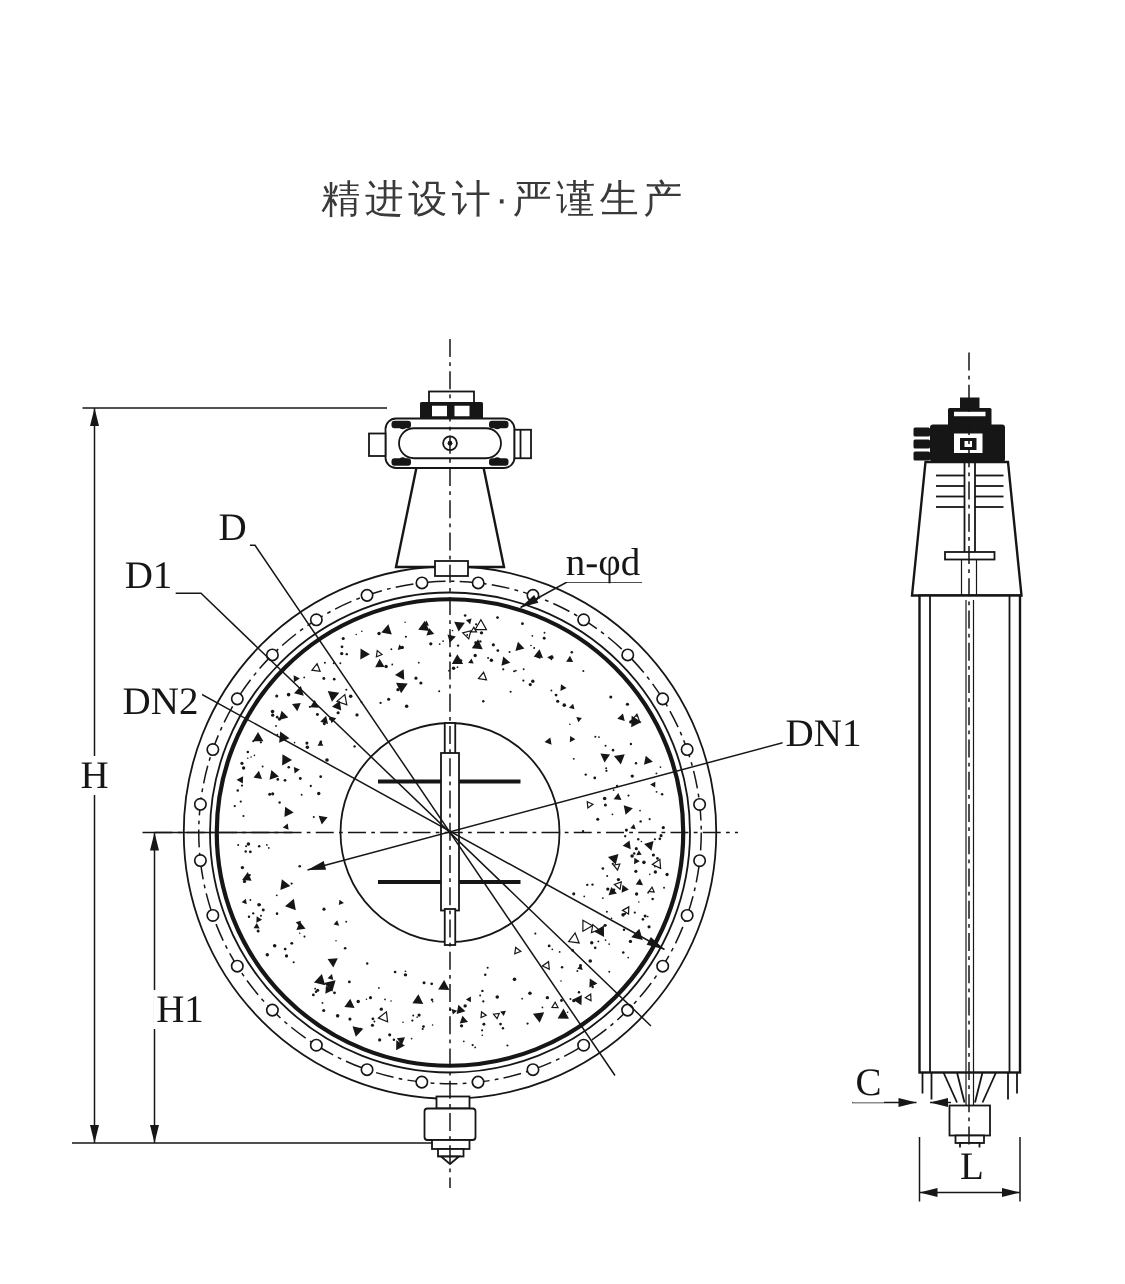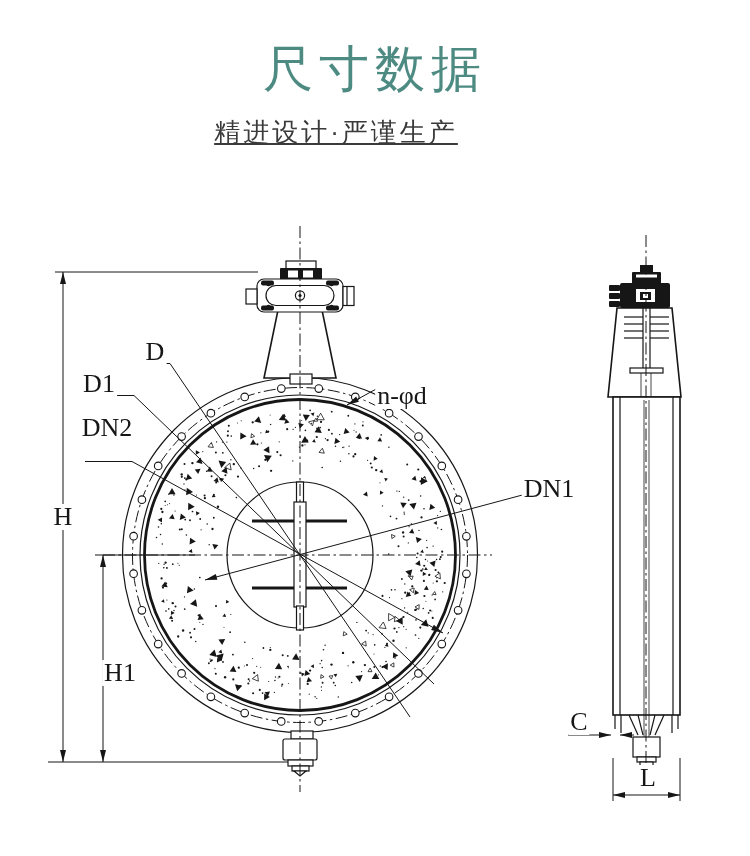--- a/index.html
+++ b/index.html
@@ -1,40 +1,39 @@
 <!DOCTYPE html>
 <html style="--bg: #ffffff; --title-color: #4d8b82; --subtitle-color: #3a3a3a; --line: #161616;"><head>
 <meta charset="utf-8">
 <style>
   html,body{margin:0;padding:0;background:#fff;}
   .page{position:relative;width:750px;height:856px;background:var(--bg,#fff);overflow:hidden;
         font-family:"Liberation Sans",sans-serif;}
   .title{position:absolute;left:0;top:36px;width:750px;text-align:center;
          font-size:50px;font-weight:500;letter-spacing:6px;color:var(--title-color);}
   .subtitle{position:absolute;left:0;top:115px;width:672px;text-align:center;
-         font-size:26px;font-weight:400;letter-spacing:3px;color:var(--subtitle-color);text-decoration:underline;}
+         font-size:26px;font-weight:400;letter-spacing:3px;color:var(--subtitle-color);}
   svg{position:absolute;left:0;top:0;}
   .dimlabel{position:absolute;transform:translate(-50%,-50%);
             font-family:"Liberation Serif",serif;font-size:26px;line-height:1;
             color:var(--line);background:#fff;padding:0 2px;white-space:nowrap;}
   .ln{stroke:var(--line);fill:none;stroke-width:1.2;}
   .ln15{stroke:var(--line);fill:none;stroke-width:1.6;}
   .thk{stroke:var(--line);fill:none;stroke-width:2.8;}
   .cl{stroke:var(--line);fill:none;stroke-width:1;stroke-dasharray:12 3.5 2.5 3.5;}
   .dim{stroke:var(--line);fill:none;stroke-width:1;}
   .wht{fill:#fff;}
   .blk{fill:var(--line);}
   .thin{stroke:var(--line);fill:none;stroke-width:0.8;}
 </style>
 </head>
 <body>
 
 <div class="page">
 
-  <div class="title">尺寸数据</div>
   <div class="subtitle">精进设计·严谨生产</div>
 
   <svg id="dwg" width="750" height="856" viewBox="0 0 750 856">
 
     <g>
 
       <circle class="ln" cx="300" cy="555" r="177.5"></circle>
       <circle class="cl" cx="300" cy="555" r="167.5"></circle>
       <g id="bolt-holes">
           <circle cx="318.8" cy="388.6" r="3.8" fill="#fff" stroke="#161616" stroke-width="1.1"></circle>
@@ -662,20 +661,20 @@
       <line class="dim" x1="613" y1="758" x2="613" y2="801"></line>
       <line class="dim" x1="680" y1="758" x2="680" y2="801"></line>
       <line class="dim" x1="613" y1="795" x2="680" y2="795"></line>
       <polygon class="blk" points="613,795 625,792 625,798"></polygon>
       <polygon class="blk" points="680,795 668,792 668,798"></polygon>
     </g>
   </svg>
 
   <span class="dimlabel" style="left:155px;top:352px">D</span>
   <span class="dimlabel" style="left:99px;top:384px">D1</span>
-  <span class="dimlabel" style="left:107px;top:428px">DN2</span>
-  <span class="dimlabel" style="left:402px;top:396px">n-φd</span>
+  <span class="dimlabel" style="left:107px;top:468px">DN2</span>
+  <span class="dimlabel" style="left:402px;top:375px">n-φd</span>
   <span class="dimlabel" style="left:549px;top:489px">DN1</span>
   <span class="dimlabel" style="left:63px;top:517px">H</span>
   <span class="dimlabel" style="left:120px;top:673px">H1</span>
   <span class="dimlabel" style="left:579px;top:722px">C</span>
   <span class="dimlabel" style="left:648px;top:778px">L</span>
 </div>
 
 </body></html>

